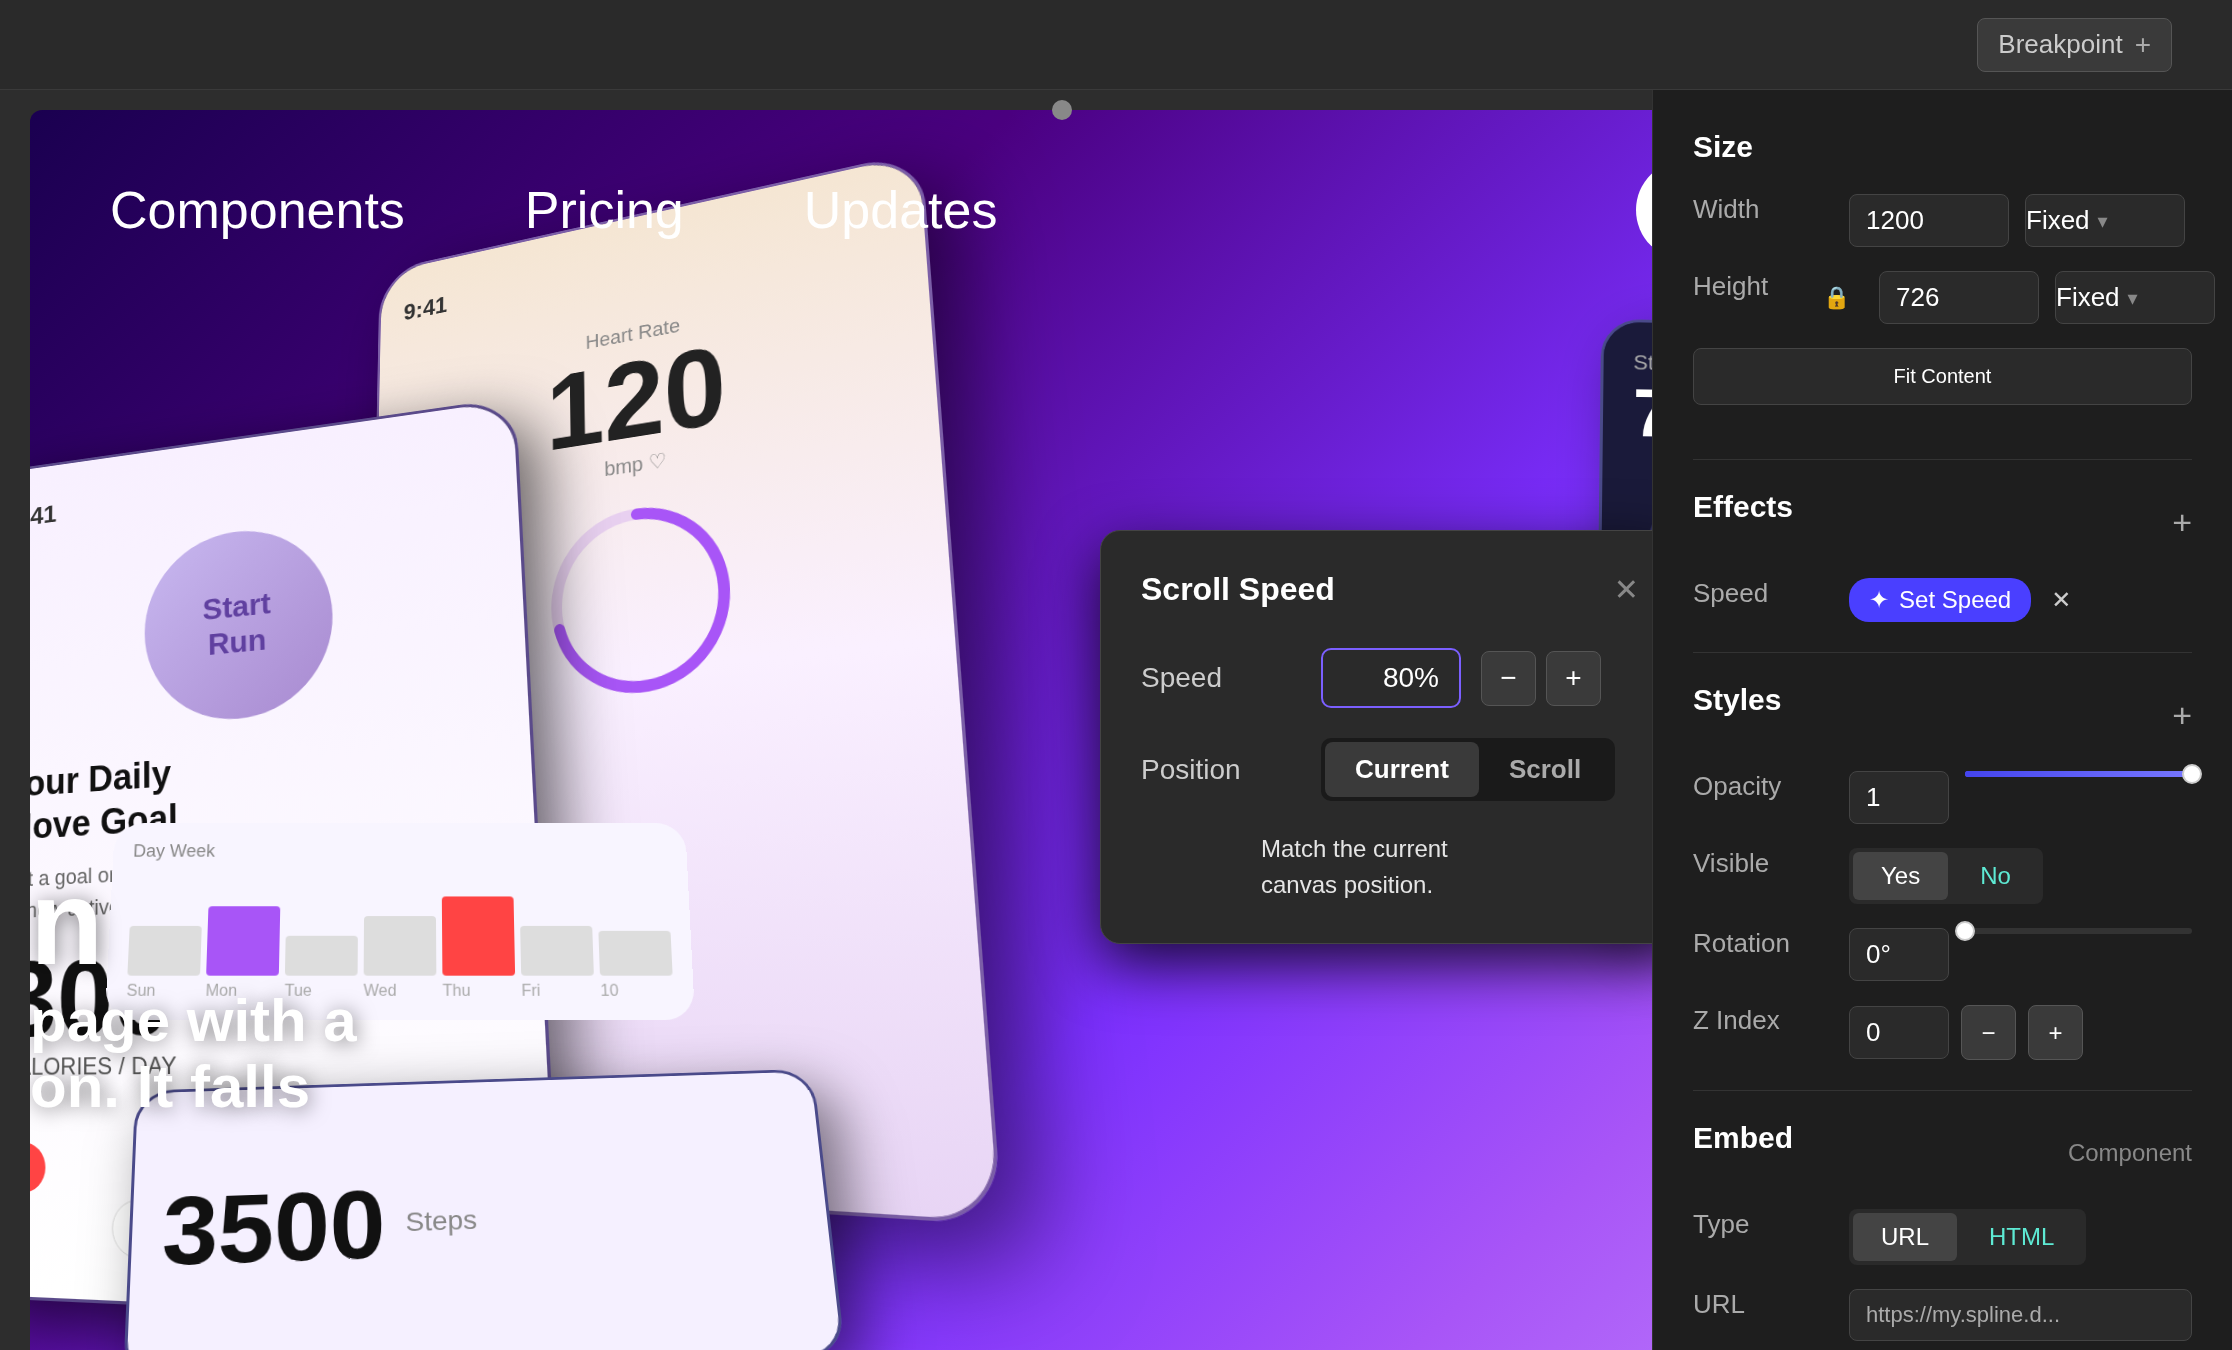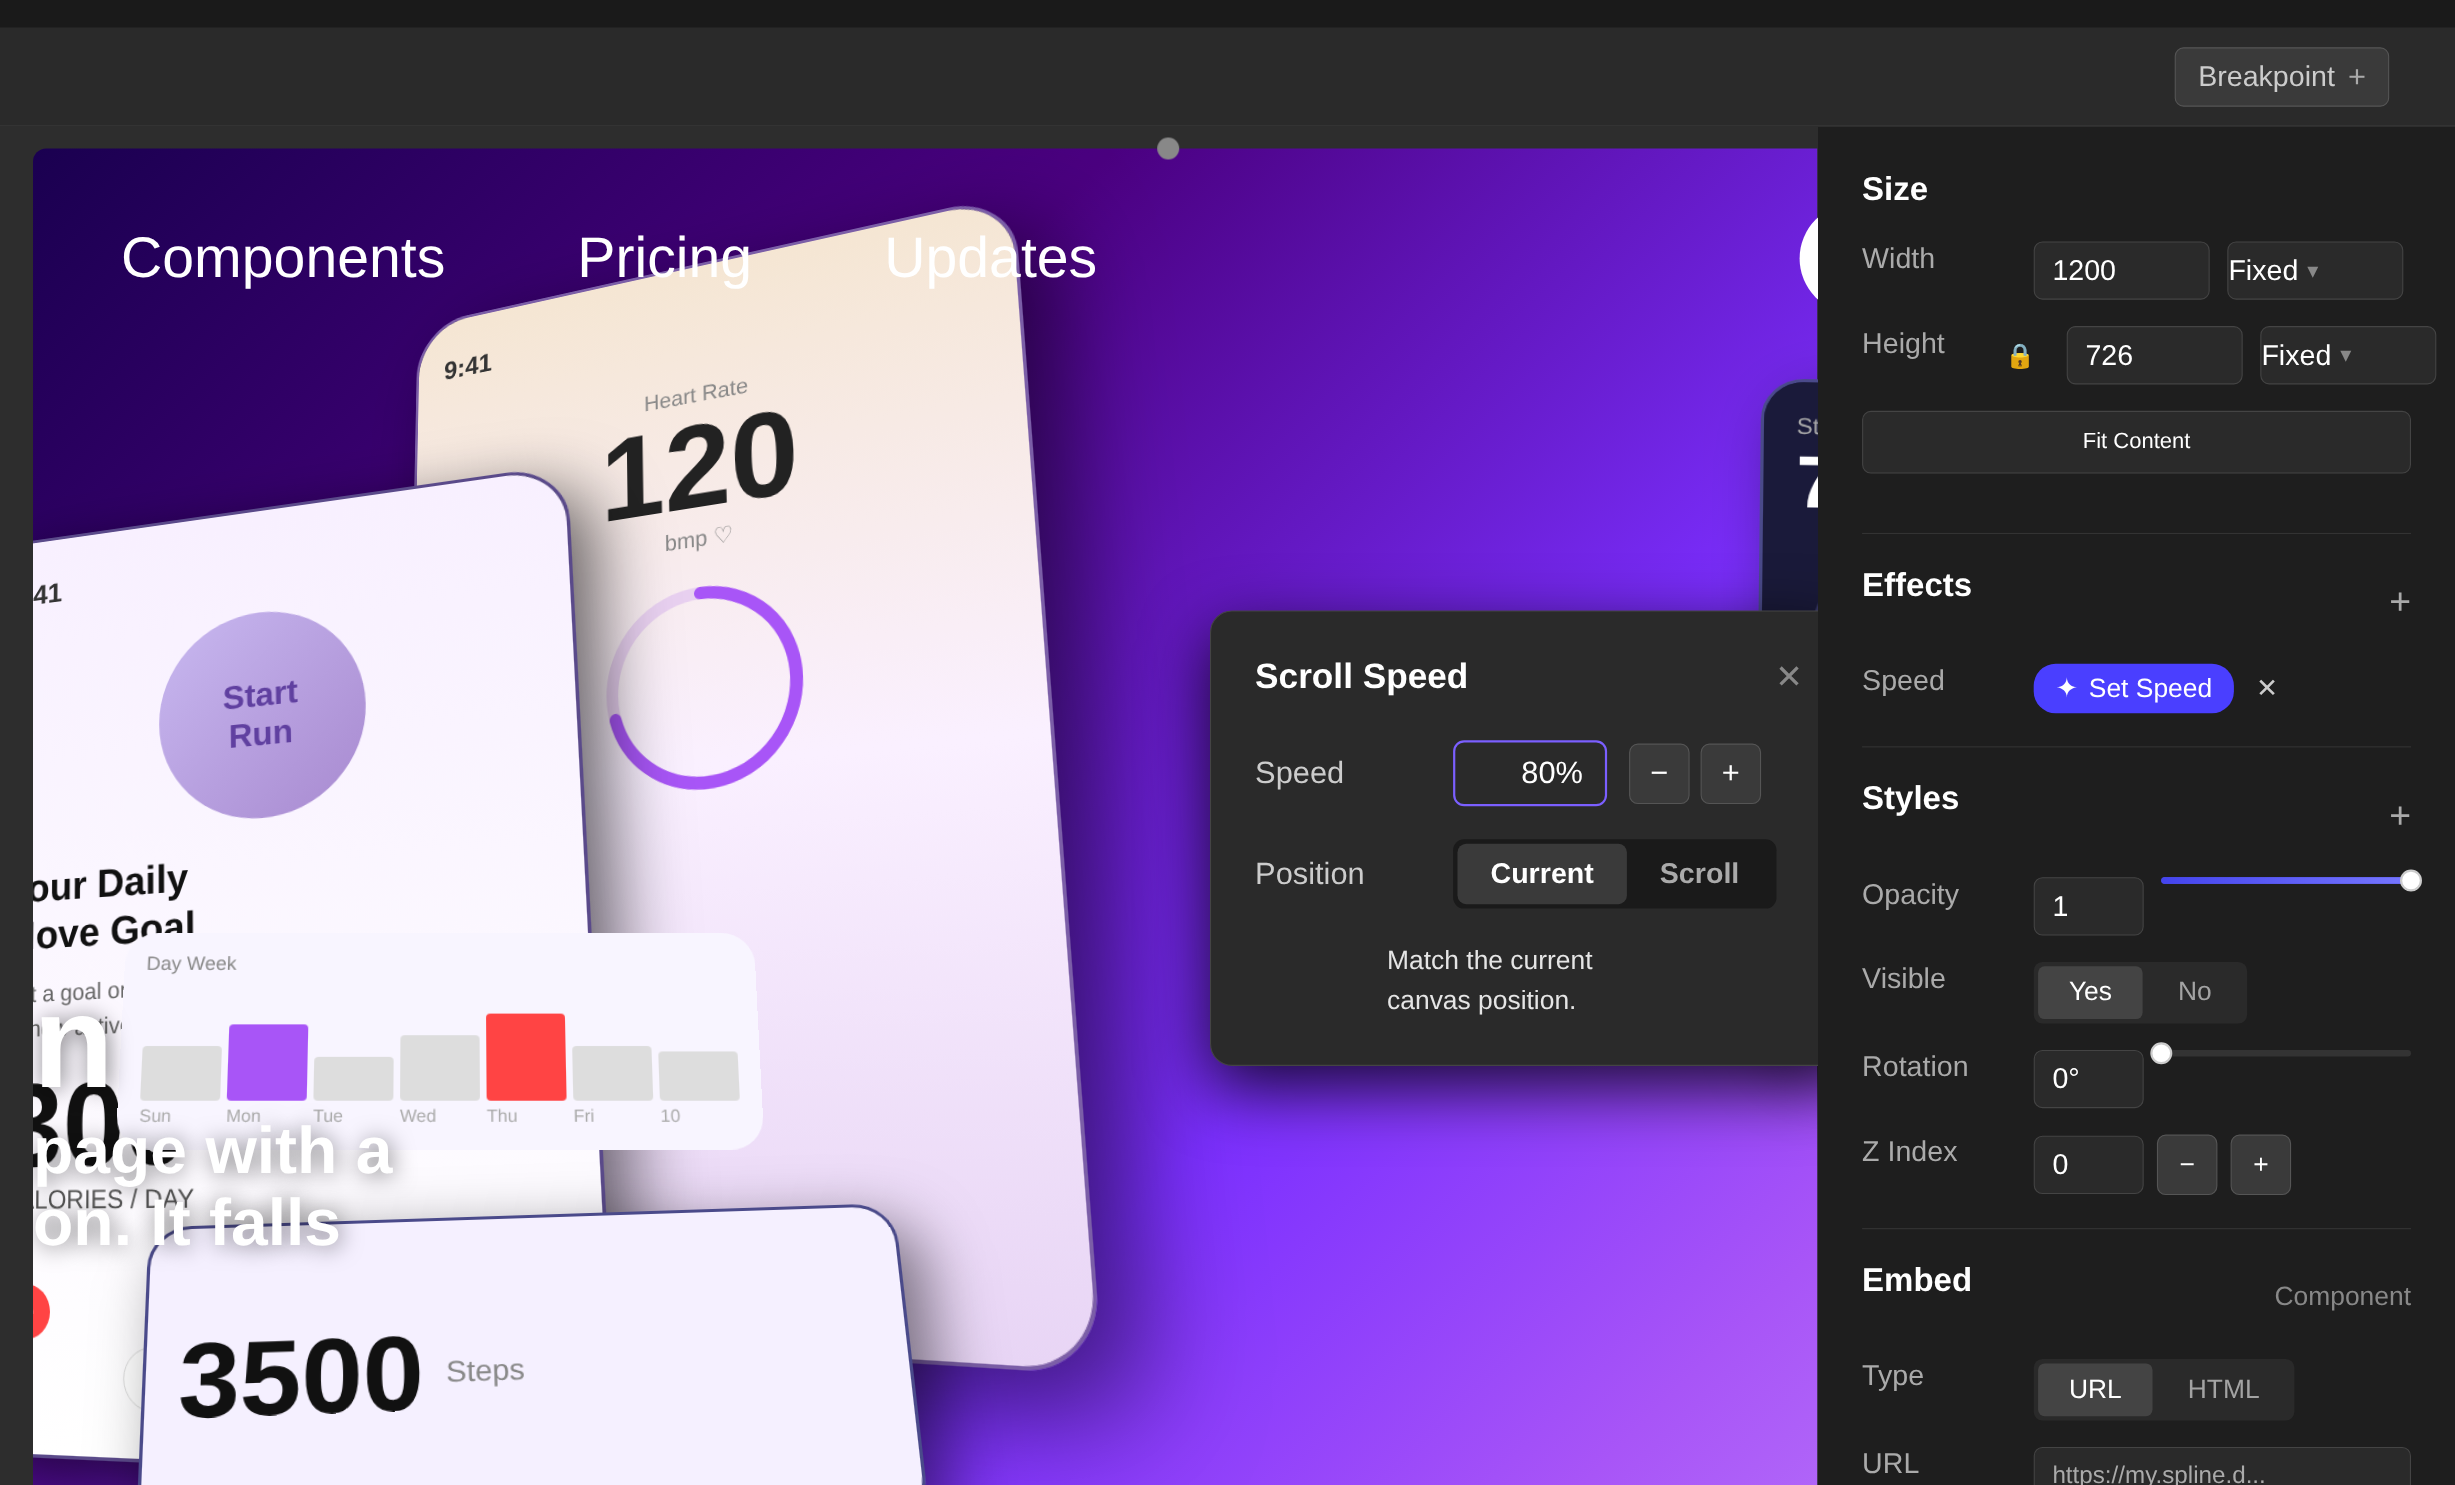--- a/index.html
+++ b/index.html
@@ -16,21 +16,20 @@
     
     .top-bar {
       width: 100%;
       height: 90px;
       background: #2a2a2a;
       display: flex;
       align-items: center;
       justify-content: flex-end;
       padding: 0 60px;
       border-bottom: 1px solid #3a3a3a;
-      margin-top: 25px;
     }
     .breakpoint-btn {
       display: flex;
       align-items: center;
       gap: 12px;
       background: #3a3a3a;
       border: 1px solid #555;
       border-radius: 8px;
       padding: 10px 20px;
       color: #ccc;
@@ -521,21 +520,21 @@
       font-size: 24px;
       cursor: pointer;
       border: none;
     }
     .toggle-btn.active {
       background: #444;
       color: white;
     }
     .toggle-btn.inactive {
       background: transparent;
-      color: #a3a3a3;
+      color: #5eead4;
     }
 
     
     .slider-row {
       display: flex;
       align-items: center;
       gap: 16px;
       flex: 1;
     }
     .slider-track {

